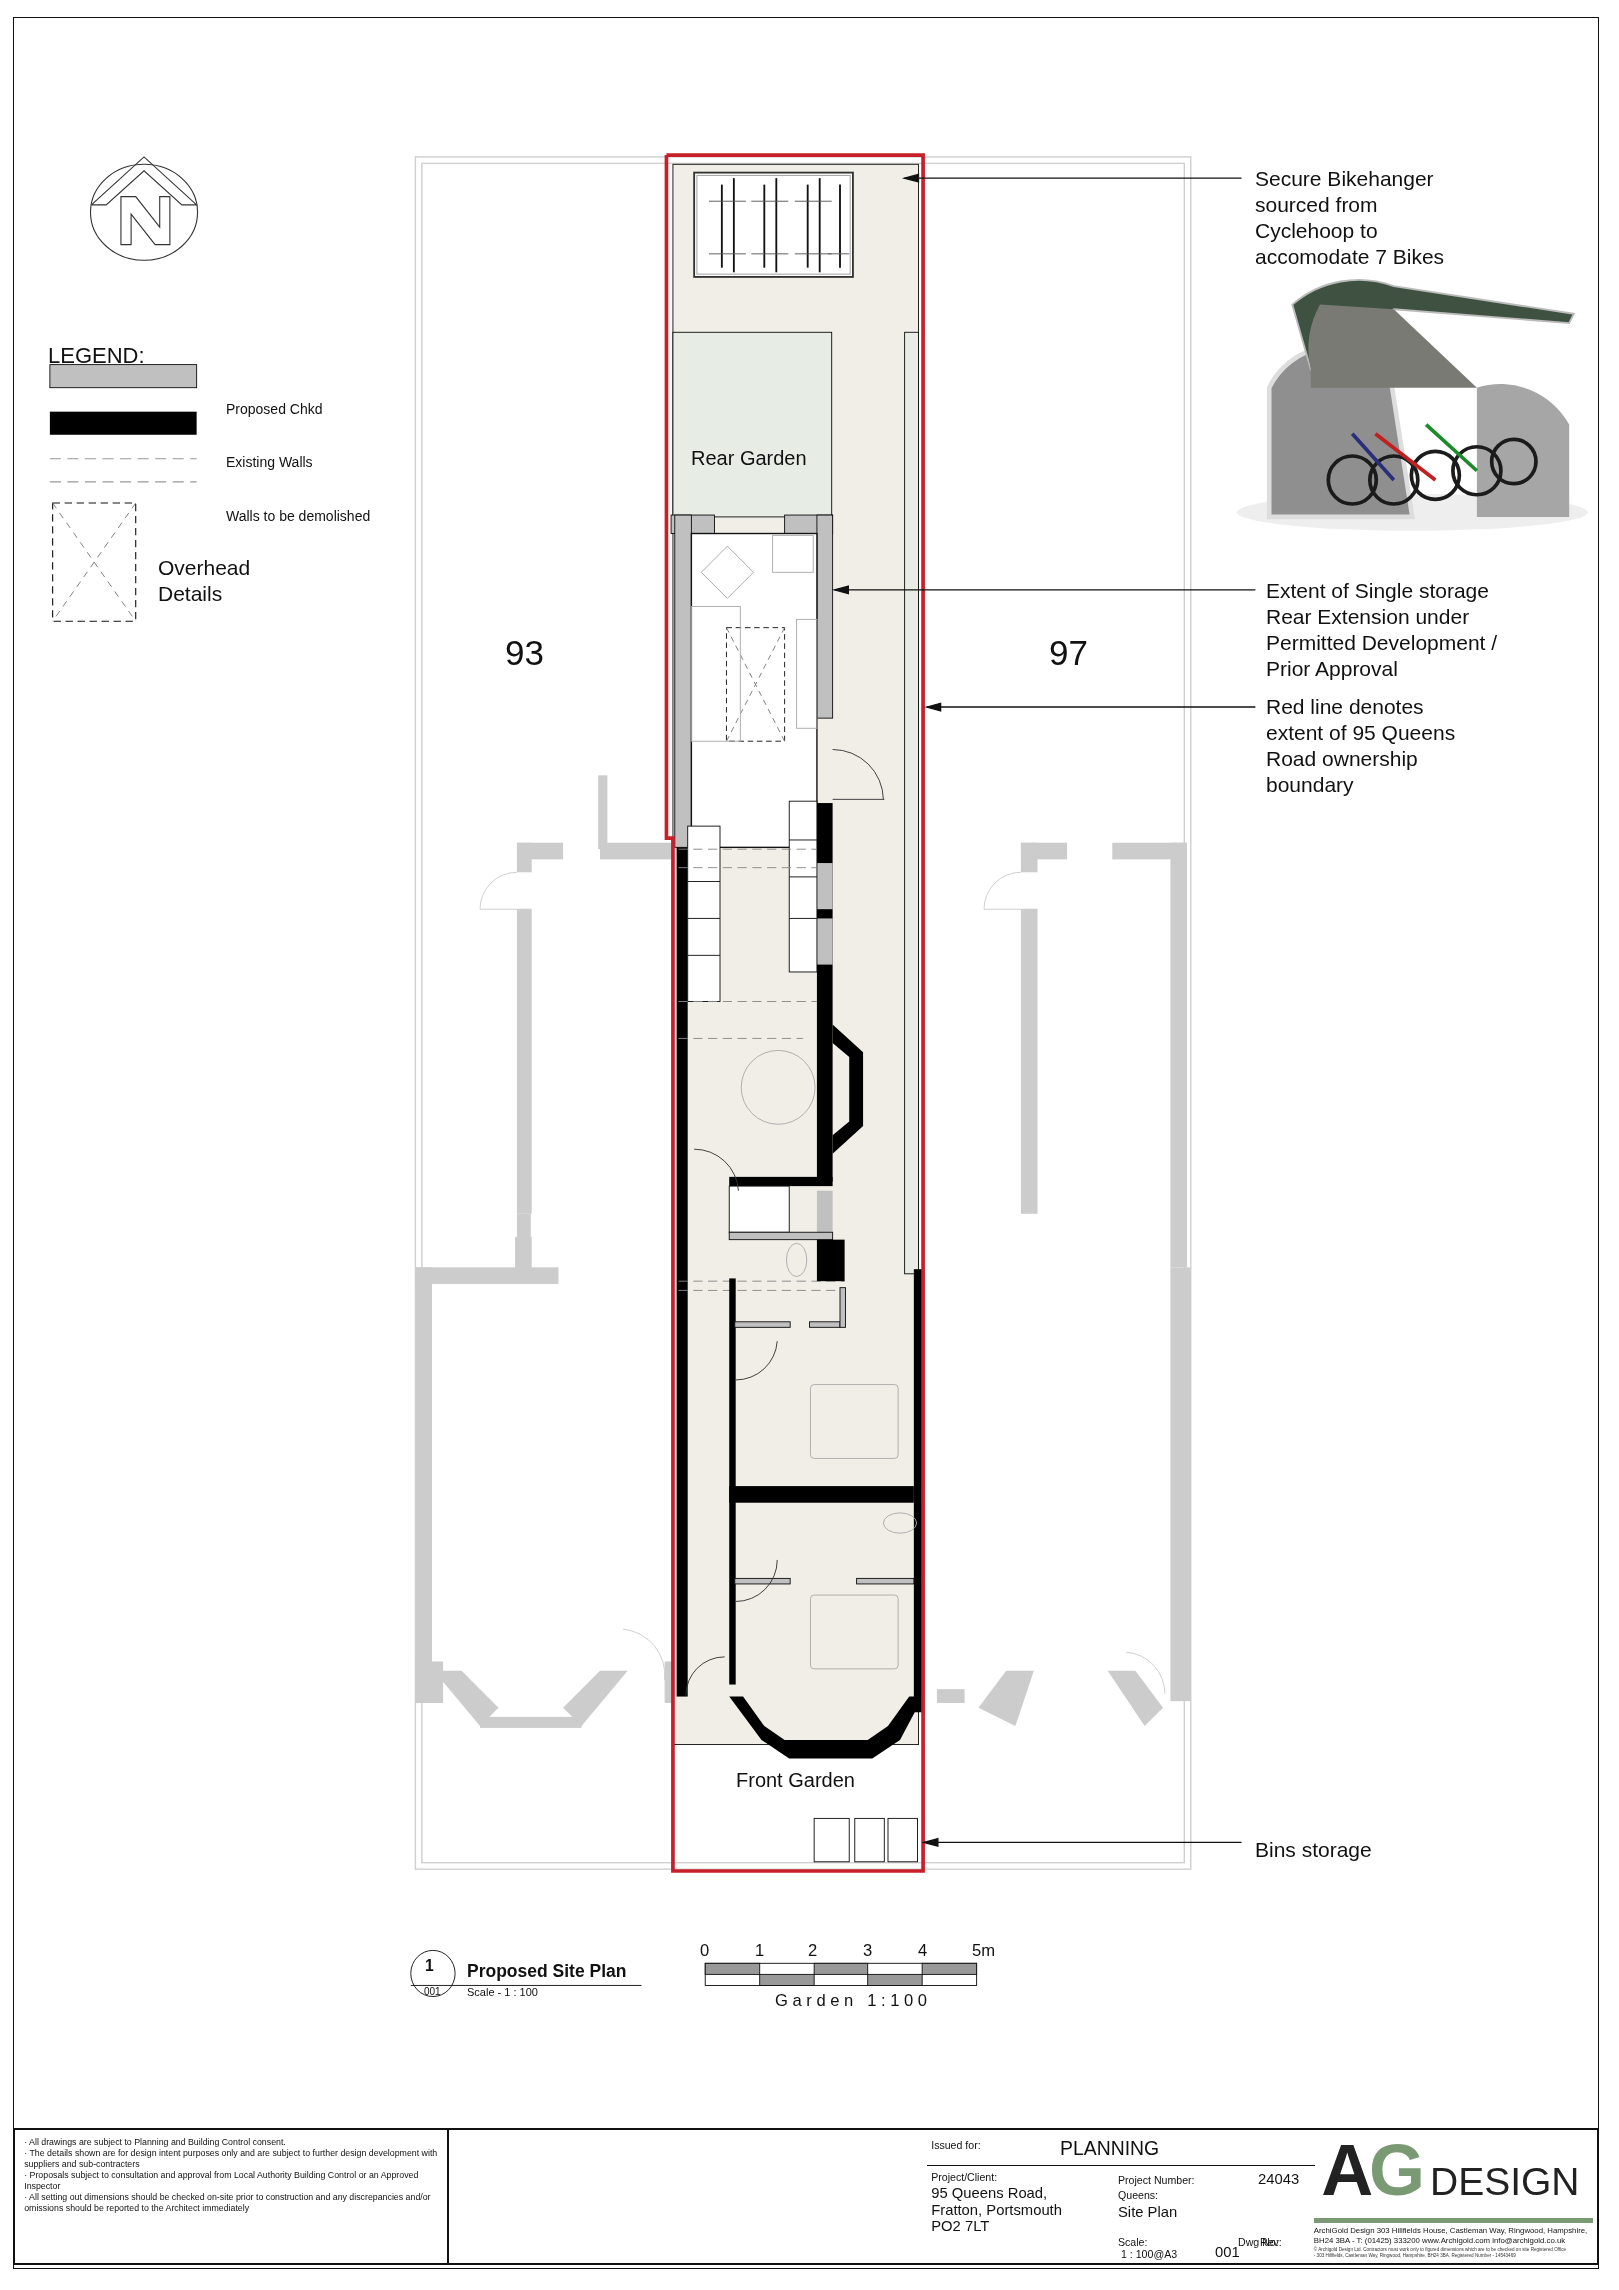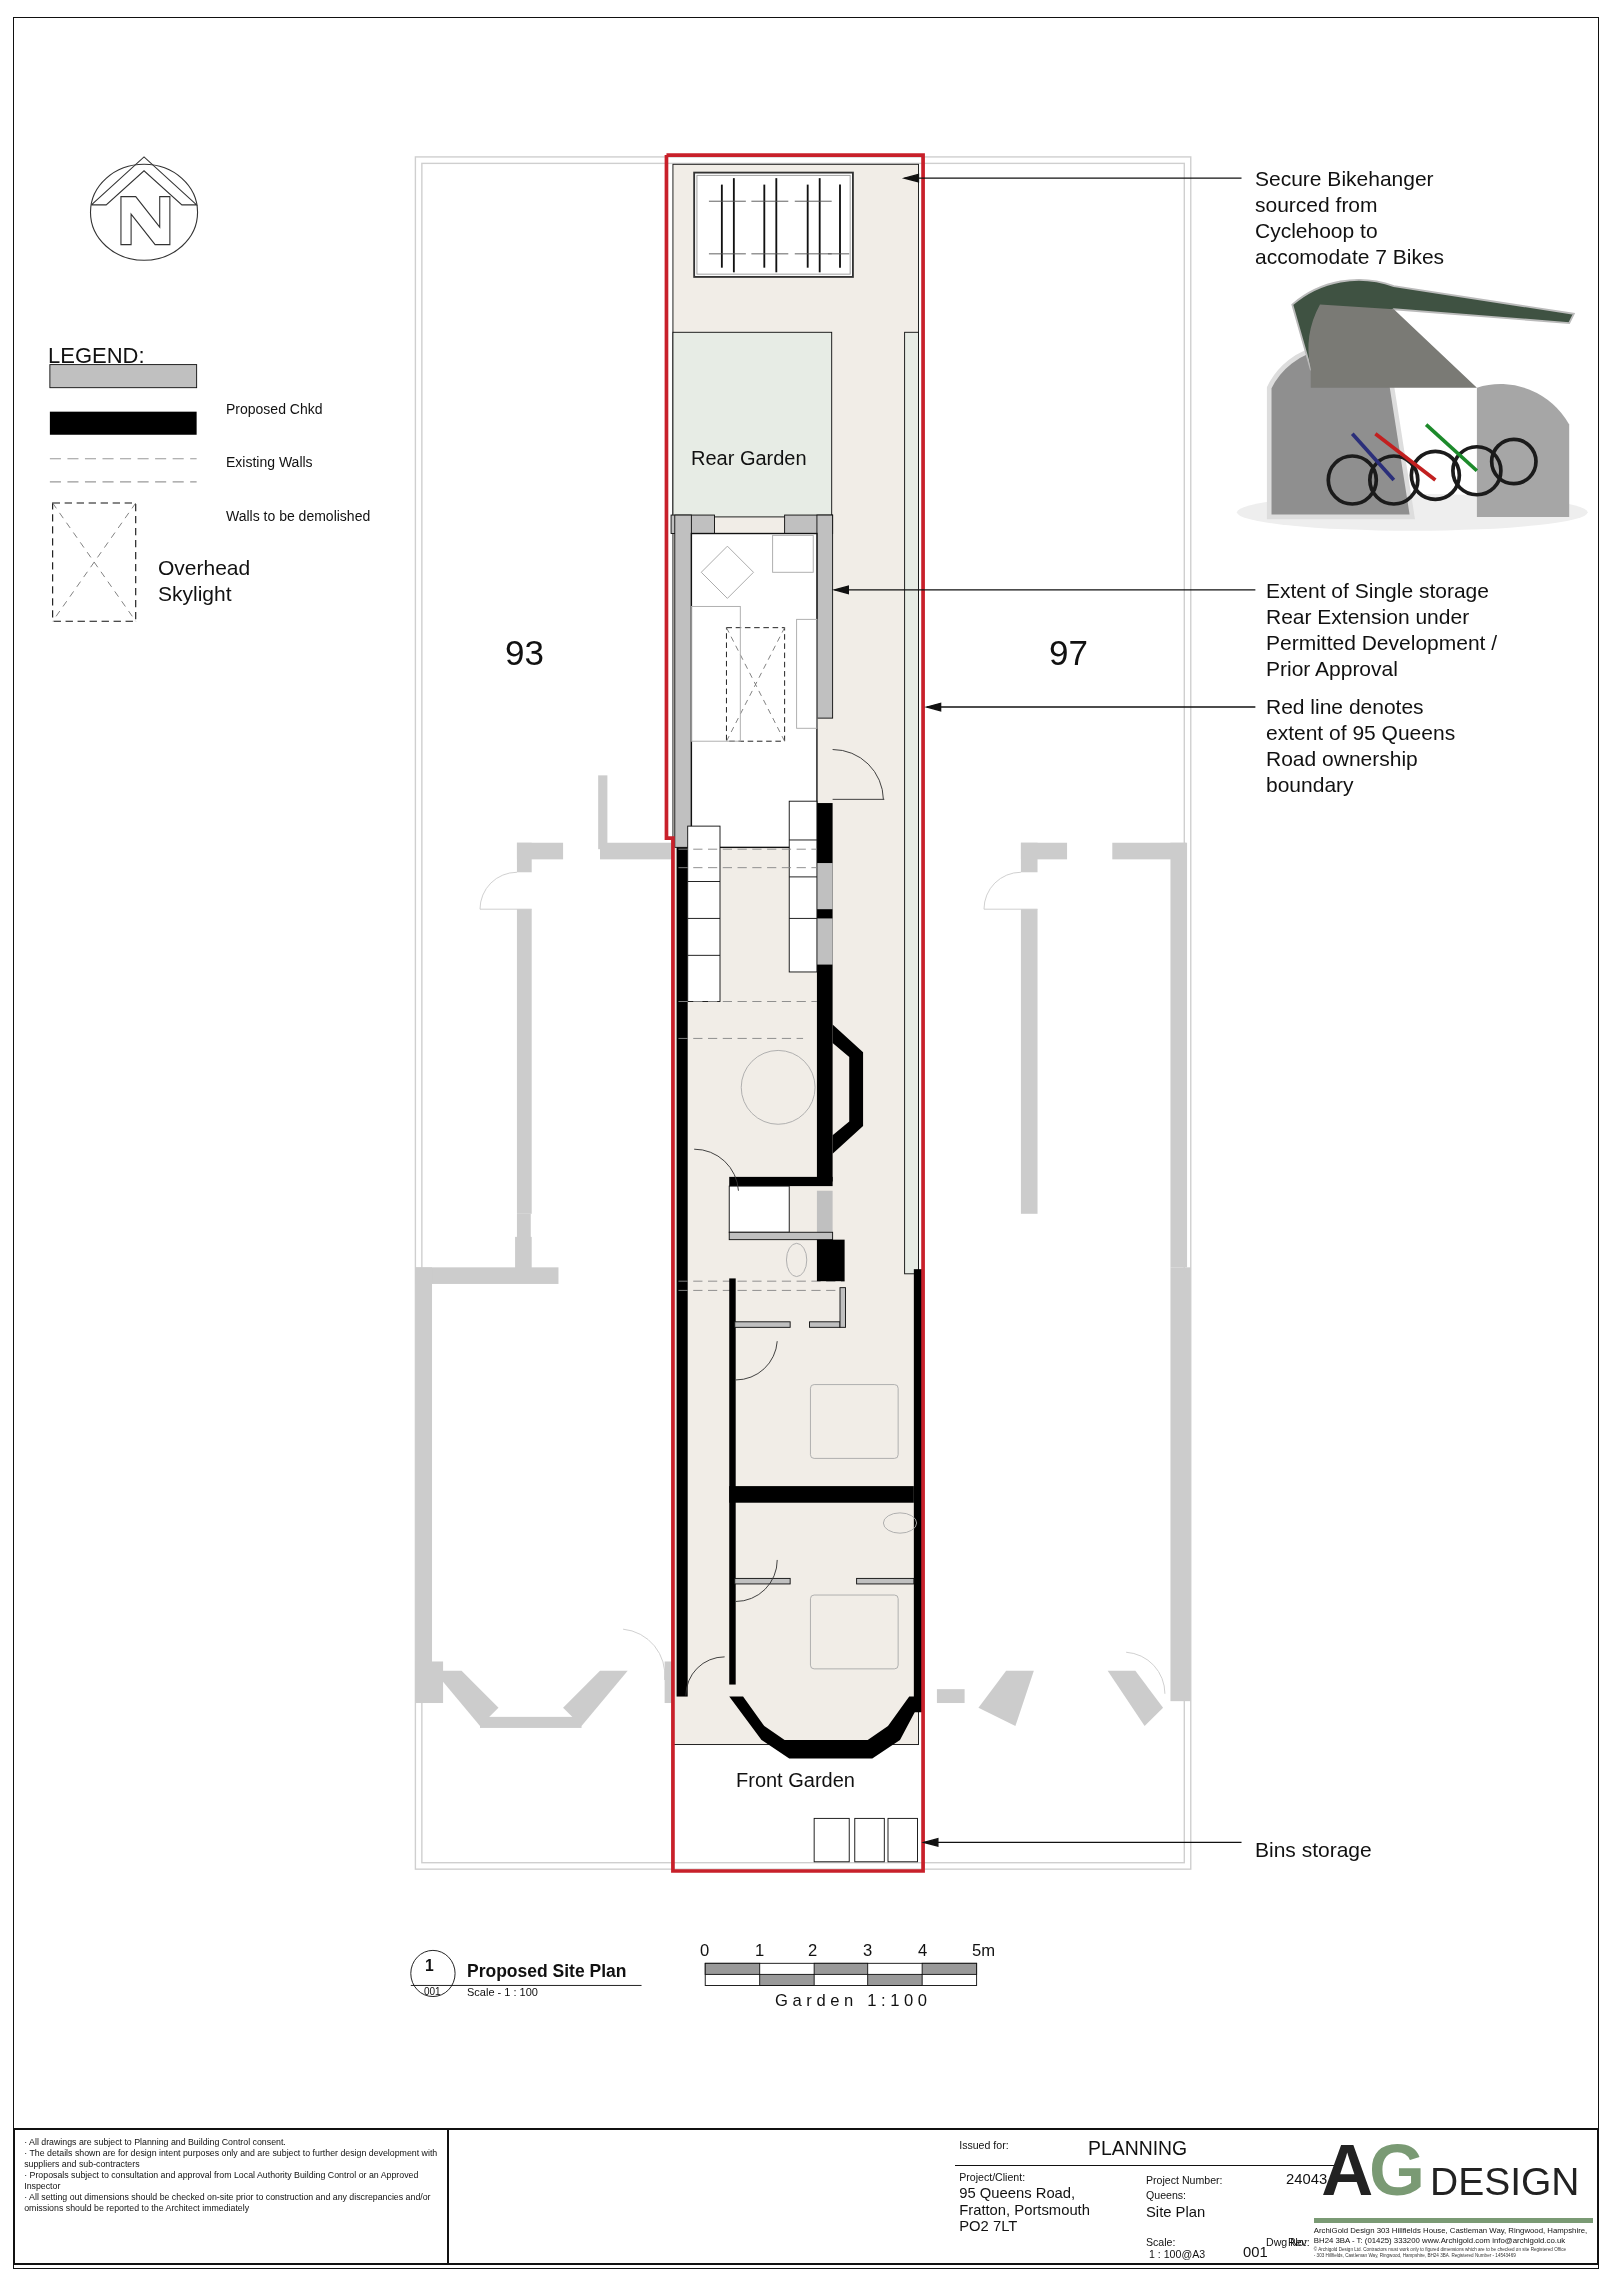--- a/index.html
+++ b/index.html
@@ -16,21 +16,21 @@
   .room-label { font-size:20px; }
   
   .tb { position:absolute; left:13px; top:2128px; width:1586px; height:137px;
         border:2.8px solid #111; box-sizing:border-box; }
   .tb-notes { position:absolute; left:0; top:0; width:434px; height:100%;
               border-right:2.8px solid #111; font-size:8.8px; line-height:11px; padding:7.4px 9.2px; box-sizing:border-box; }
   .tb-rev { position:absolute; left:434px; top:0; width:473px; height:100%;
             border-right:2.8px solid #111; box-sizing:border-box; }
   .tb-rev-head { position:absolute; bottom:3.7px; left:0; right:0; font-size:9.7px; height:13px; }
   .tb-rev-head span { position:absolute; bottom:0; padding-left:3.7px; }
-  .tb-info { position:absolute; left:907px; top:0; width:406px; height:100%;margin-left:28px; }
+  .tb-info { position:absolute; left:907px; top:0; width:406px; height:100%; }
   .tb-logo { position:absolute; left:1297px; top:0; width:286px; height:100%; }
   .sm { font-size:10.6px; }
   .md { font-size:14.8px; }
 </style>
 </head>
 <body>
 
 <div class="frame"></div>
 
 <svg class="plan" width="1620" height="2123" viewBox="0 0 1755 2300">
@@ -249,21 +249,21 @@
     <line x1="445" y1="2151" x2="695" y2="2151"></line>
   </g>
 </svg>
 
 <div class="abs legend-title">LEGEND:</div>
 <div class="abs legend-label" style="left:226px;top:401px;">Proposed Chkd</div>
 <div class="abs legend-label" style="left:226px;top:454px;">Existing Walls</div>
 <div class="abs legend-label" style="left:226px;top:508px;">Walls to be demolished</div>
 <div class="abs" style="left:158px;top:555px;font-size:21px;line-height:26px;">
   <div>Overhead</div>
-  <div>Skylight</div>
+  <div>Details</div>
 </div>
 <div class="abs" style="left:121px;top:194px;width:49px;text-align:center;font-size:0;">N</div>
 
 <div class="abs num-label" style="left:505px;top:633px;">93</div>
 <div class="abs num-label" style="left:1049px;top:633px;">97</div>
 <div class="abs room-label" style="left:691px;top:447px;">Rear Garden</div>
 <div class="abs room-label" style="left:736px;top:1769px;">Front Garden</div>
 
 <div class="abs callout" style="left:1255px;top:166px;">
   <div>Secure Bikehanger</div>

